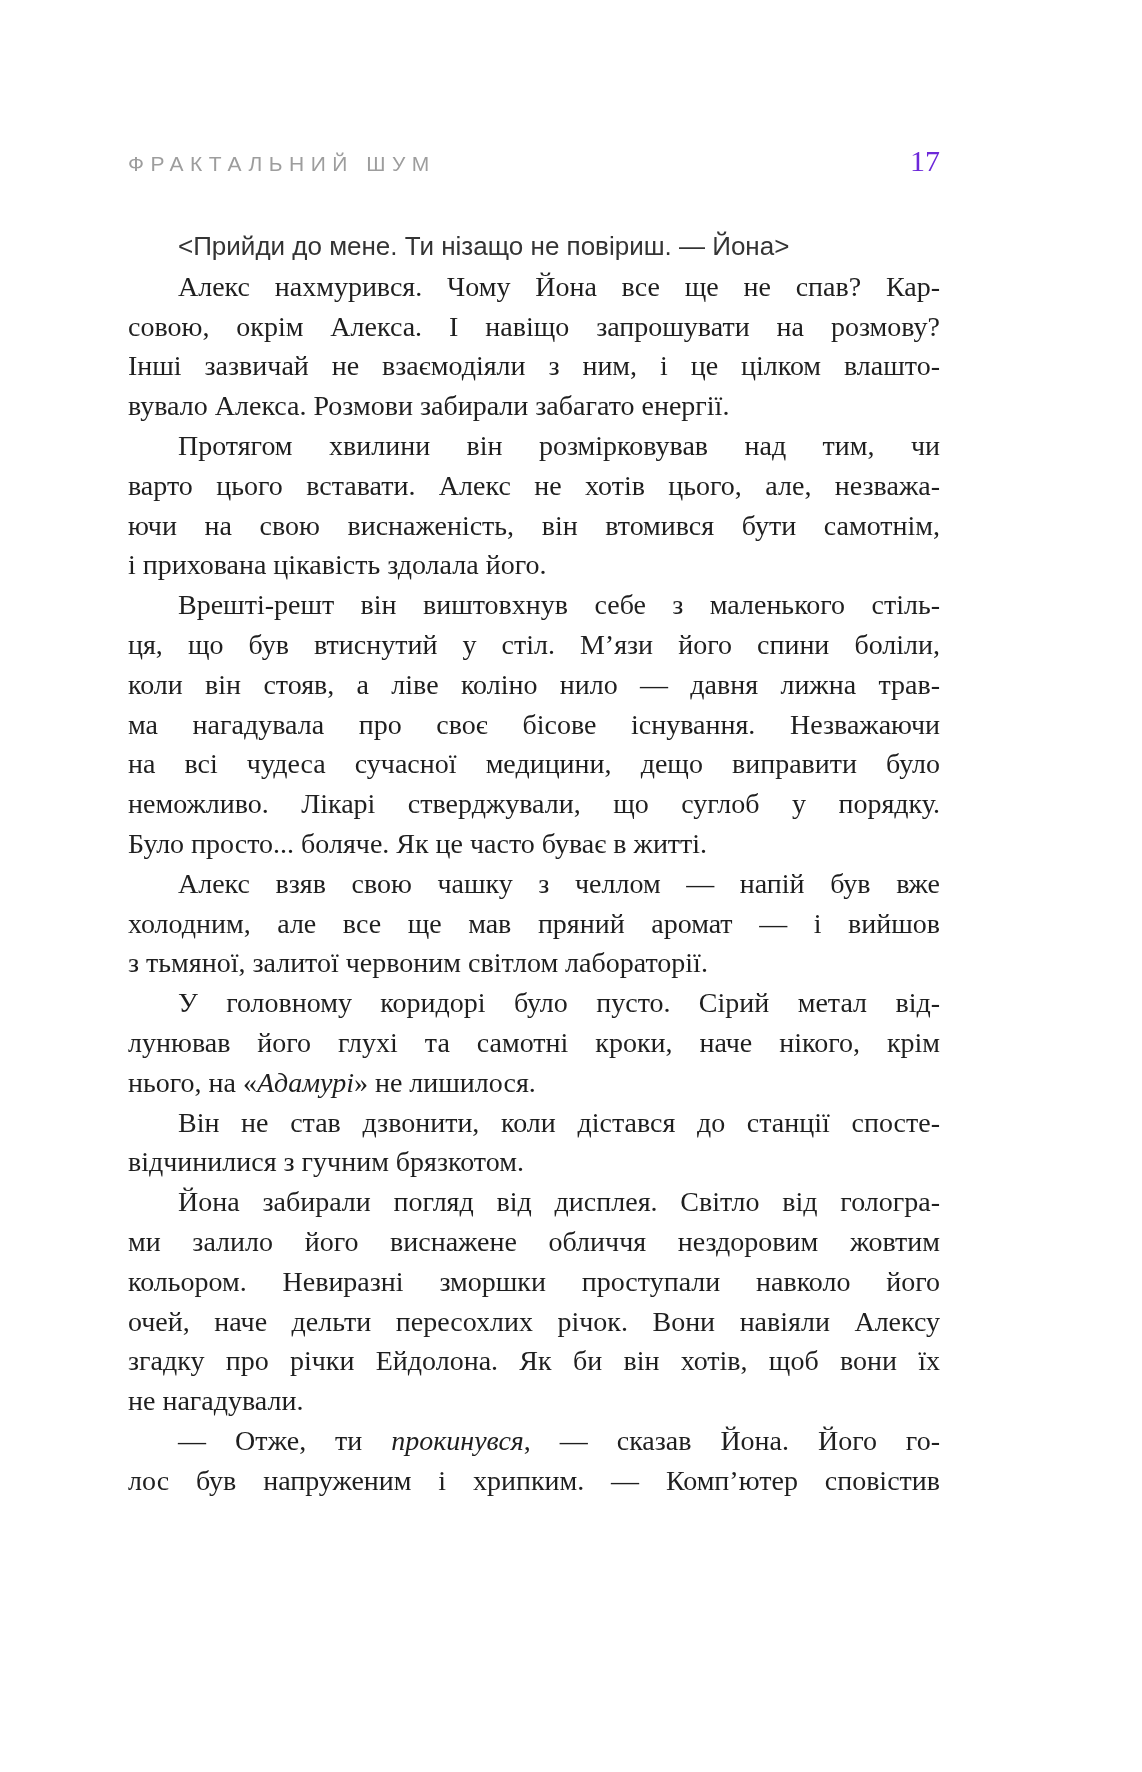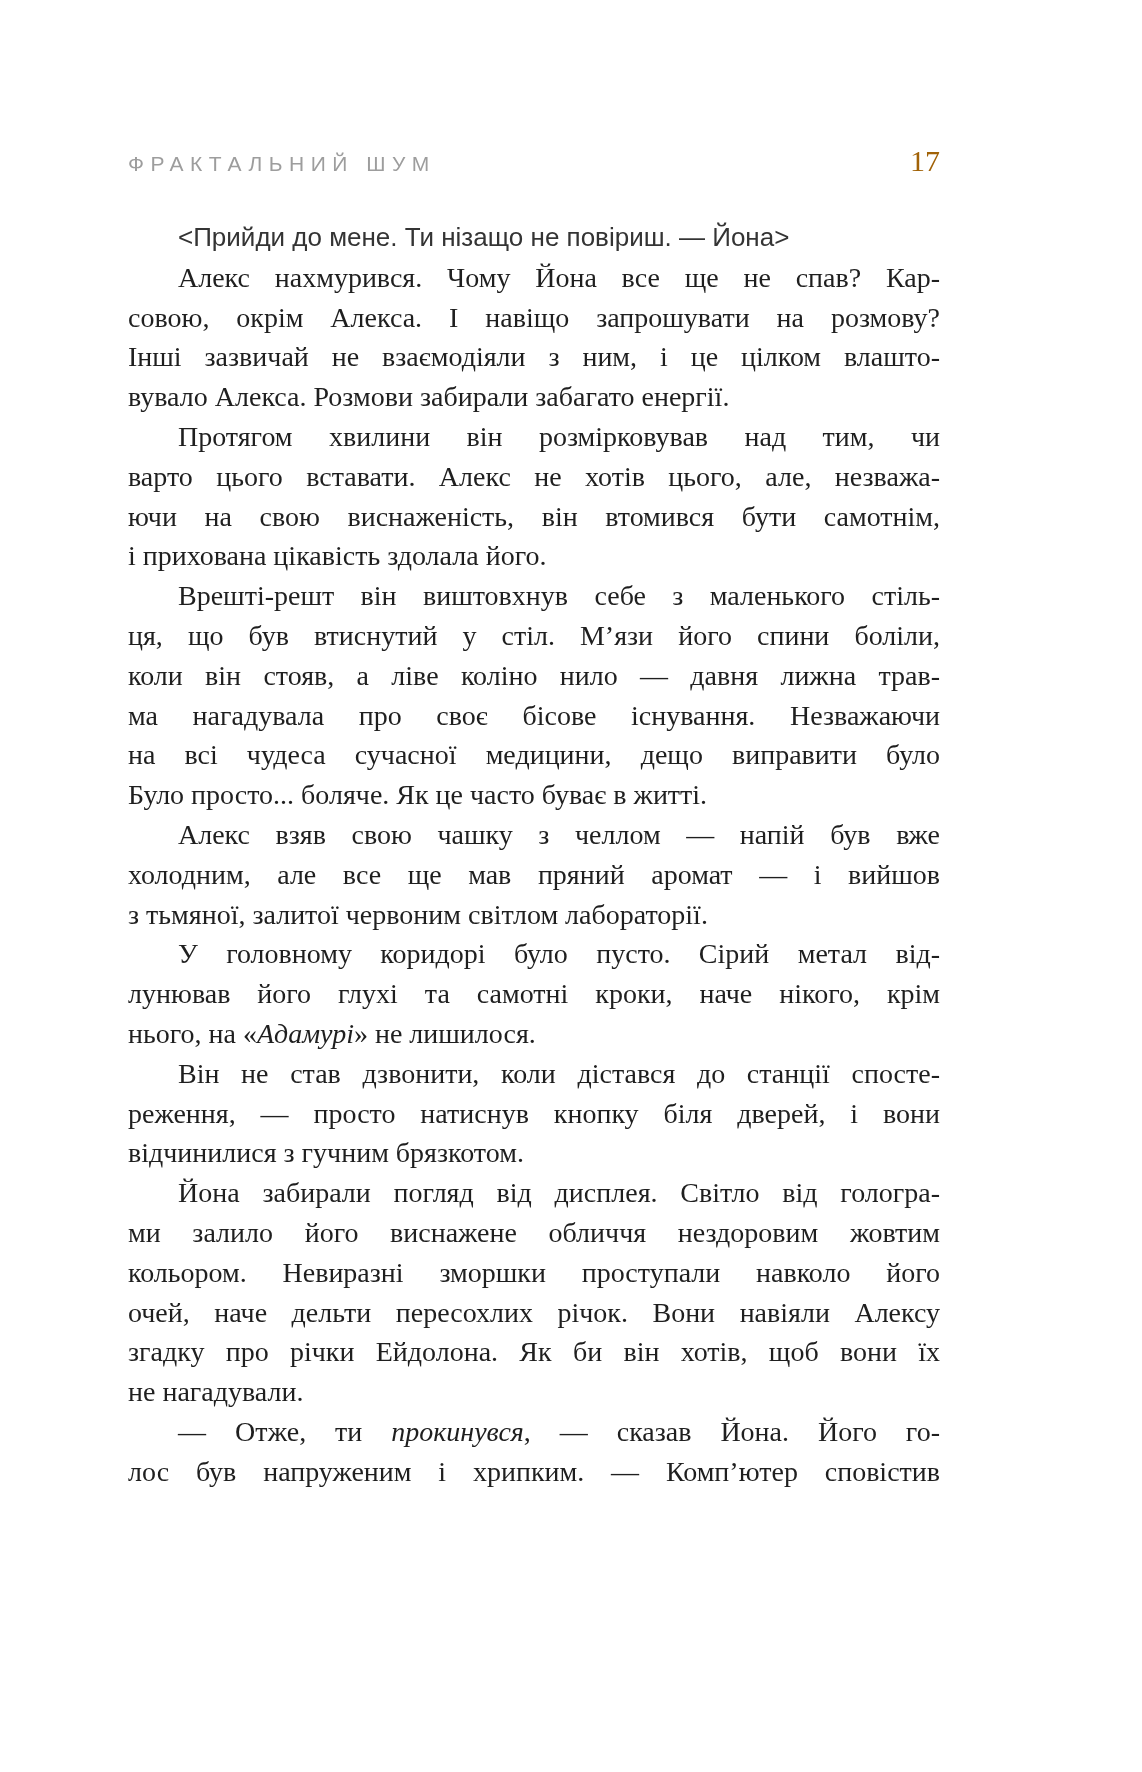--- a/index.html
+++ b/index.html
@@ -26,26 +26,26 @@
   .head-title {
     font-family: "Liberation Sans", sans-serif;
     font-size: 21px;
     font-weight: 400;
     letter-spacing: 6.5px;
     color: #9d9d9d;
   }
   .page-num {
     font-family: "Liberation Serif", serif;
     font-size: 30px;
-    color: #a16207;
+    color: #6d28d9;
   }
   .textblock {
     position: absolute;
     left: 128px;
-    top: 218px;
+    top: 227px;
     width: 812px;
     font-family: "Liberation Serif", serif;
     font-size: 28px;
     line-height: 39.8px;
     color: #1f1f1f;
   }
   .line {
     text-align: justify;
     text-align-last: justify;
   }
@@ -82,29 +82,29 @@
       <div class="line eop"><span>вувало Алекса. Розмови забирали забагато енергії.</span></div>
       <div class="line indent"><span>Протягом хвилини він розмірковував над тим, чи</span></div>
       <div class="line"><span>варто цього вставати. Алекс не хотів цього, але, незважа-</span></div>
       <div class="line"><span>ючи на свою виснаженість, він втомився бути самотнім,</span></div>
       <div class="line eop"><span>і прихована цікавість здолала його.</span></div>
       <div class="line indent"><span>Врешті-решт він виштовхнув себе з маленького стіль-</span></div>
       <div class="line"><span>ця, що був втиснутий у стіл. М’язи його спини боліли,</span></div>
       <div class="line"><span>коли він стояв, а ліве коліно нило — давня лижна трав-</span></div>
       <div class="line"><span>ма нагадувала про своє бісове існування. Незважаючи</span></div>
       <div class="line"><span>на всі чудеса сучасної медицини, дещо виправити було</span></div>
+      <div class="line"><span>неможливо. Лікарі стверджували, що суглоб у порядку.</span></div>
       <div class="line eop"><span>Було просто... боляче. Як це часто буває в житті.</span></div>
       <div class="line indent"><span>Алекс взяв свою чашку з челлом — напій був вже</span></div>
       <div class="line"><span>холодним, але все ще мав пряний аромат — і вийшов</span></div>
       <div class="line eop"><span>з тьмяної, залитої червоним світлом лабораторії.</span></div>
       <div class="line indent"><span>У головному коридорі було пусто. Сірий метал від-</span></div>
       <div class="line"><span>лунював його глухі та самотні кроки, наче нікого, крім</span></div>
       <div class="line eop"><span>нього, на «</span><span class="i">Адамурі</span><span>» не лишилося.</span></div>
       <div class="line indent"><span>Він не став дзвонити, коли дістався до станції спосте-</span></div>
-      <div class="line"><span>реження, — просто натиснув кнопку біля дверей, і вони</span></div>
       <div class="line eop"><span>відчинилися з гучним брязкотом.</span></div>
       <div class="line indent"><span>Йона забирали погляд від дисплея. Світло від гологра-</span></div>
       <div class="line"><span>ми залило його виснажене обличчя нездоровим жовтим</span></div>
       <div class="line"><span>кольором. Невиразні зморшки проступали навколо його</span></div>
       <div class="line"><span>очей, наче дельти пересохлих річок. Вони навіяли Алексу</span></div>
       <div class="line"><span>згадку про річки Ейдолона. Як би він хотів, щоб вони їх</span></div>
       <div class="line eop"><span>не нагадували.</span></div>
       <div class="line indent"><span>— Отже, ти </span><span class="i">прокинувся</span><span>, — сказав Йона. Його го-</span></div>
       <div class="line"><span>лос був напруженим і хрипким. — Комп’ютер сповістив</span></div>
     </main>

